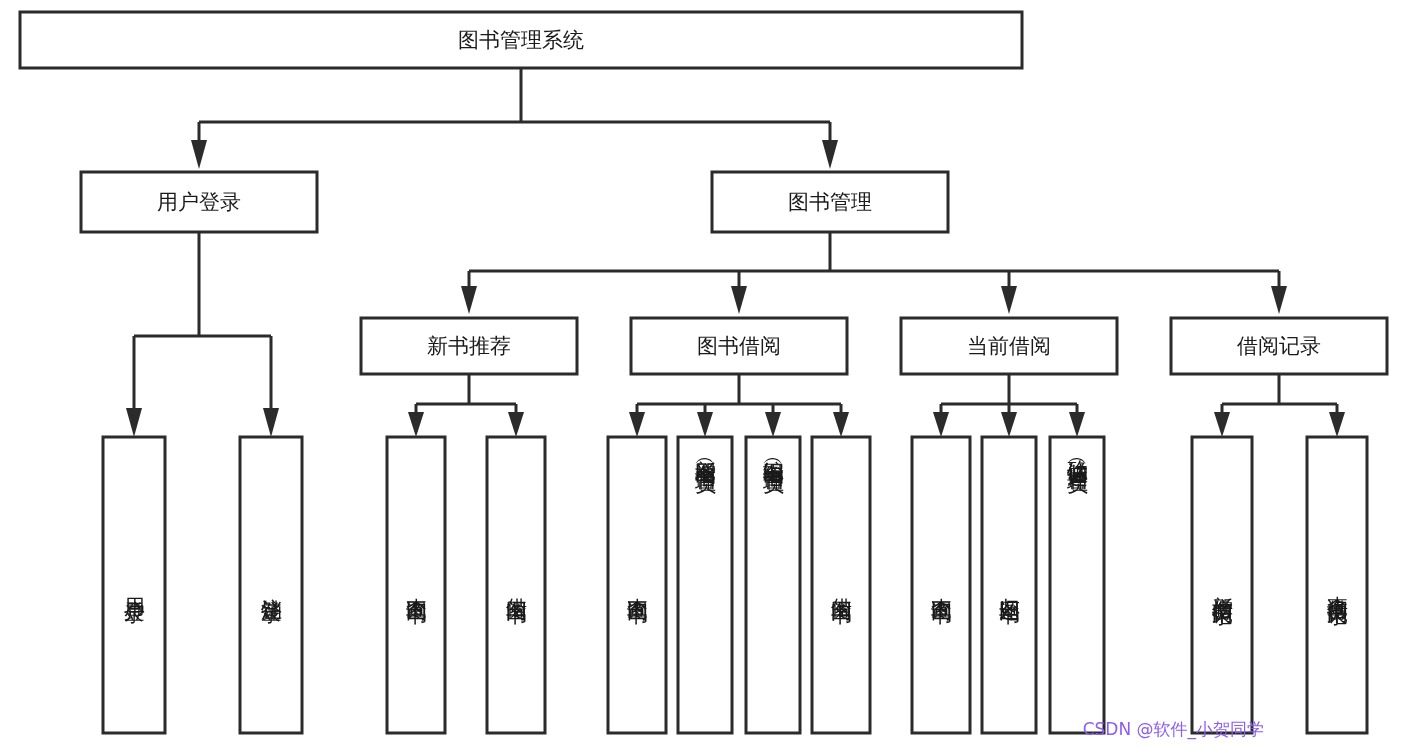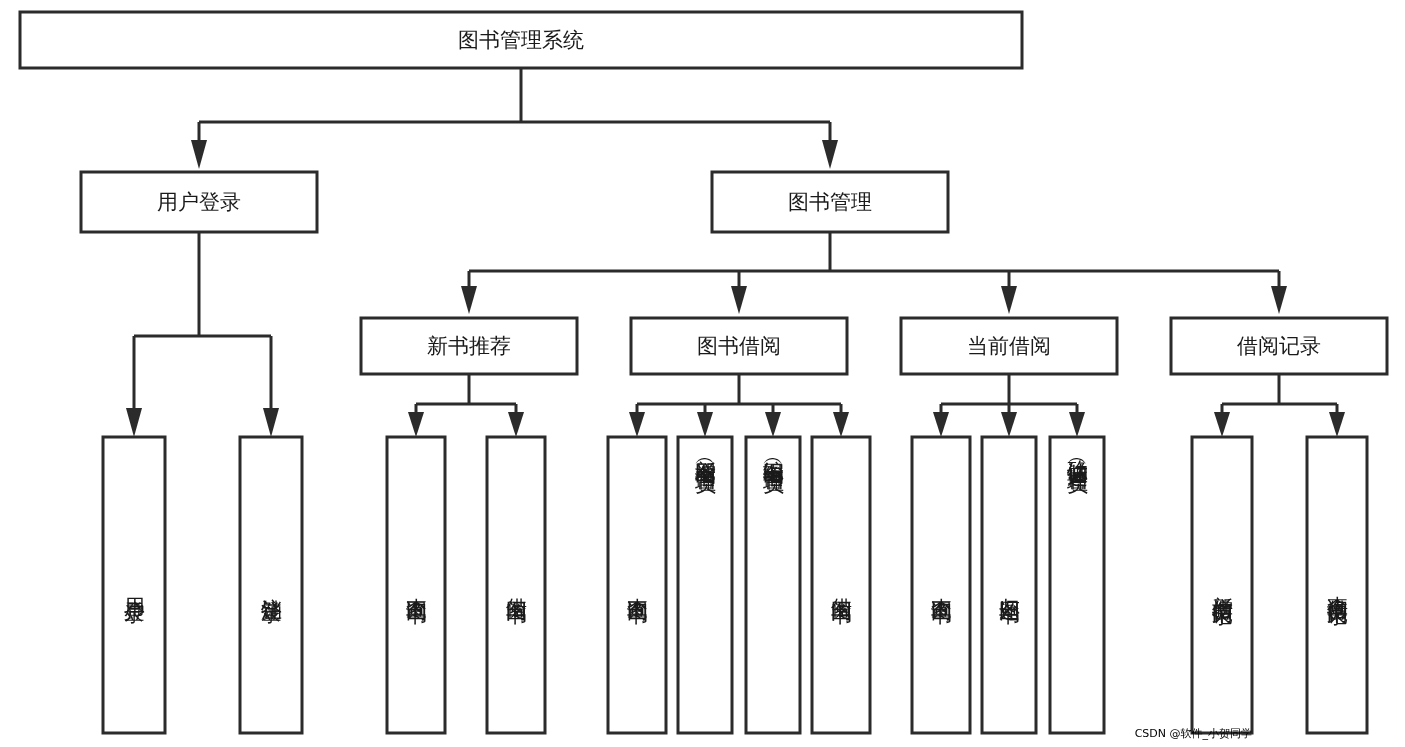--- a/index.html
+++ b/index.html
@@ -63,25 +63,25 @@
     font-family: "DejaVu Sans", "Liberation Sans", sans-serif;
     font-size: 21px;
     line-height: 1.18;
     color: #1a1a1a;
     letter-spacing: 2px;
     white-space: nowrap;
     text-align: center;
   }
   .watermark {
     position: absolute;
-    right: 20px;
+    right: 8px;
     bottom: 6px;
     font-family: "DejaVu Sans", "Liberation Sans", sans-serif;
-    font-size: 11px;
-    color: #000000;
+    font-size: 17px;
+    color: #8b5cf6;
     white-space: nowrap;
     pointer-events: none;
   }
 </style>
 </head>
 <body>
 
 <div id="diagram-root">
 
   <svg id="flow-svg" viewBox="0 0 1405 747">

